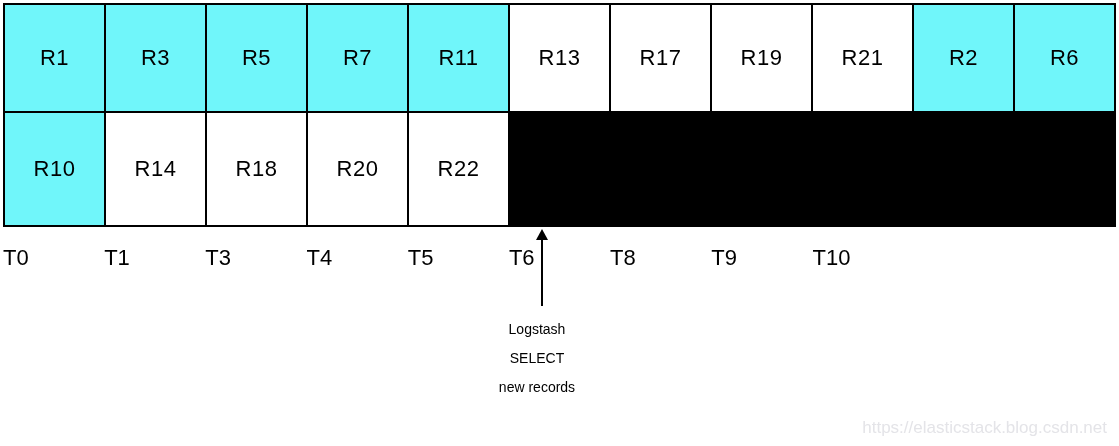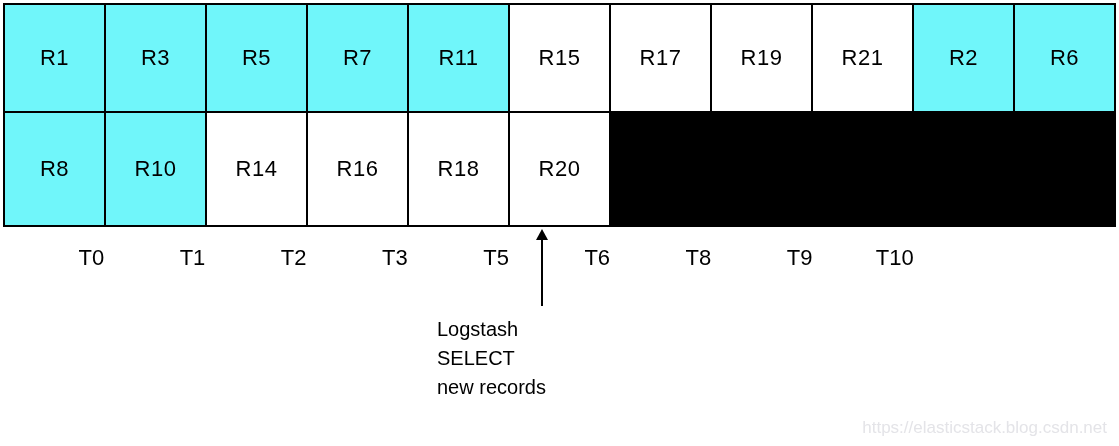--- a/index.html
+++ b/index.html
@@ -44,21 +44,21 @@
   
   .timeline {
     position: absolute;
     left: 3px;
     top: 246px;
     width: 1113px;
     display: grid;
     grid-template-columns: repeat(11, 1fr);
   }
   .tlabel {
-    text-align: right;
+    text-align: left;
     font-size: 22px;
     line-height: 24px;
   }
   
   .arrow { position: absolute; left: 0; top: 0; }
   .arrow-head {
     position: absolute;
     left: 536px;
     top: 229px;
     width: 0;
@@ -74,21 +74,22 @@
     width: 2px;
     height: 68px;
     background: var(--border);
   }
   
   .annotation {
     position: absolute;
     left: 437px;
     top: 315px;
     width: 200px;
-    font-size: 20px;
+    text-align: center;
+    font-size: 14px;
     line-height: 29px;
     white-space: pre-line;
   }
   
   .watermark {
     position: absolute;
     right: 12px;
     bottom: 8px;
     font-size: 17px;
     color: var(--watermark);
@@ -99,39 +100,38 @@
 <body>
 
 <div class="page">
 
   <div class="grid">
       <div class="cell highlighted">R1</div>
       <div class="cell highlighted">R3</div>
       <div class="cell highlighted">R5</div>
       <div class="cell highlighted">R7</div>
       <div class="cell highlighted">R11</div>
-      <div class="cell">R15</div>
+      <div class="cell">R13</div>
       <div class="cell">R17</div>
       <div class="cell">R19</div>
       <div class="cell">R21</div>
       <div class="cell highlighted">R2</div>
       <div class="cell highlighted">R6</div>
-      <div class="cell highlighted">R8</div>
       <div class="cell highlighted">R10</div>
       <div class="cell">R14</div>
-      <div class="cell">R16</div>
       <div class="cell">R18</div>
       <div class="cell">R20</div>
+      <div class="cell">R22</div>
     </div>
 
   <div class="timeline">
       <div class="tlabel">T0</div>
       <div class="tlabel">T1</div>
-      <div class="tlabel">T2</div>
       <div class="tlabel">T3</div>
+      <div class="tlabel">T4</div>
       <div class="tlabel">T5</div>
       <div class="tlabel">T6</div>
       <div class="tlabel">T8</div>
       <div class="tlabel">T9</div>
       <div class="tlabel">T10</div>
     </div>
 
   <div class="arrow">
     <div class="arrow-head"></div>
     <div class="arrow-shaft"></div>

